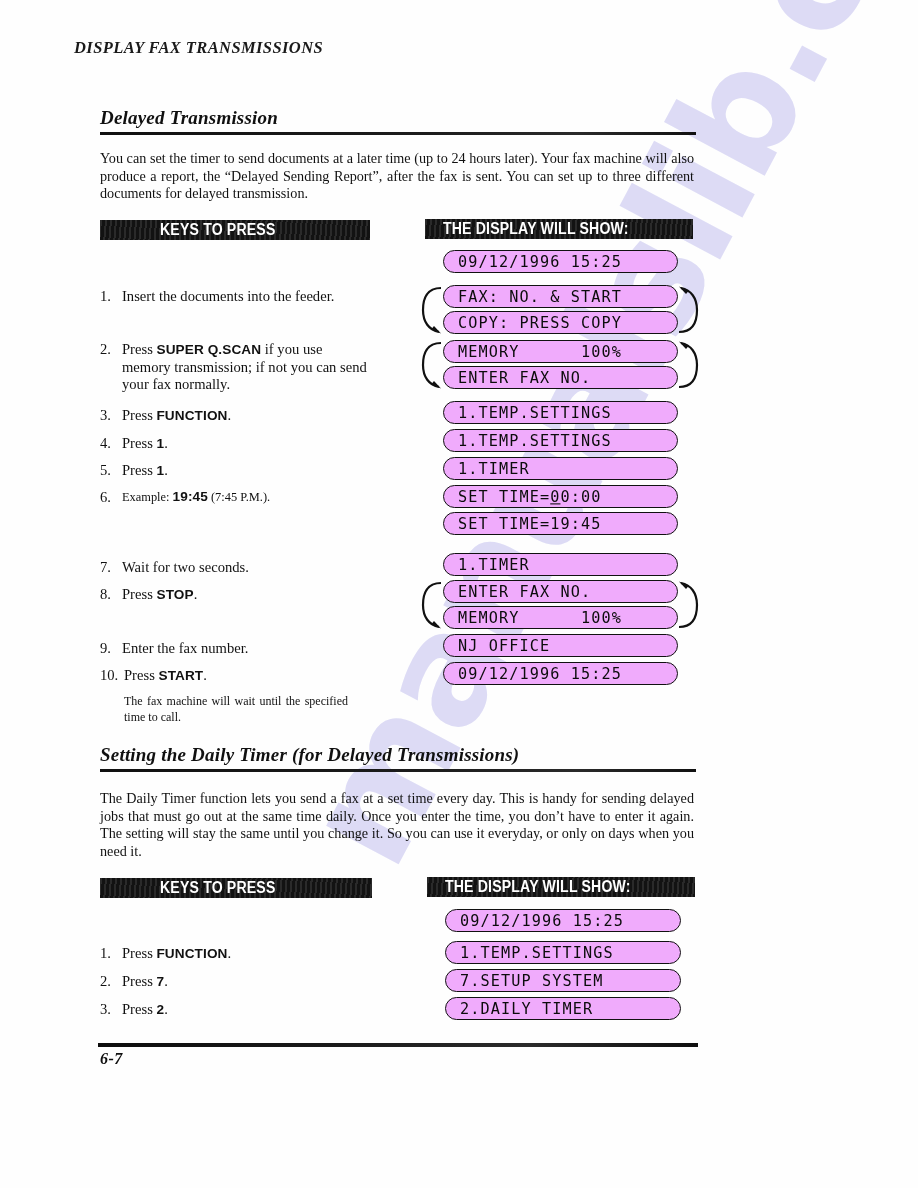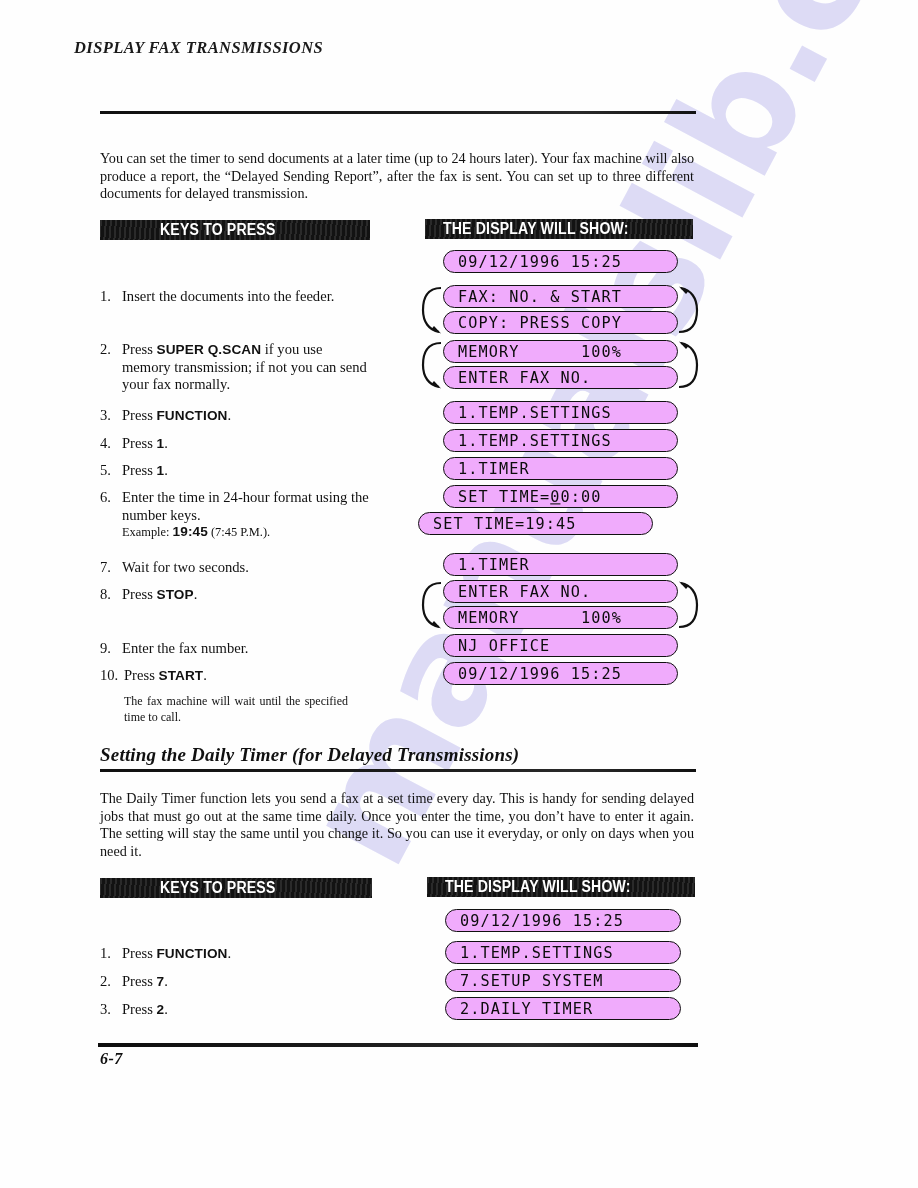--- a/index.html
+++ b/index.html
@@ -226,20 +226,21 @@
     <span class="wm-text wm-a">manualslib.com</span>
   </div>
 
   <div class="content">
 
     <div class="runhead">
       <span class="runhead-sub">DISPLAY FAX TRANSMISSIONS</span>
     </div>
 
     <div class="sec-head" style="top:108px;">
+      <div class="sec-head-title">Delayed Transmission</div>
       <div class="sec-head-rule"></div>
     </div>
 
     <div class="para" style="top:150px;">You can set the timer to send documents at a later time (up to 24 hours later). Your fax machine will also produce a report, the “Delayed Sending Report”, after the fax is sent. You can set up to three different documents for delayed transmission.</div>
 
     <div class="banner banner-keys" style="left:100px; top:220px; width:270px;">
       <span class="banner-label">KEYS TO PRESS</span>
     </div>
     <div class="banner banner-disp" style="left:425px; top:219px; width:268px;">
       <span class="banner-label">THE DISPLAY WILL SHOW:</span>
@@ -266,21 +267,21 @@
         <span class="step-body"><span>Press </span><span class="kb">1</span><span>.</span></span>
       </div>
 
       <div class="step" style="top:462px; left:0; width:260px;">
         <span class="step-num">5.</span>
         <span class="step-body"><span>Press </span><span class="kb">1</span><span>.</span></span>
       </div>
 
       <div class="step" style="top:489px; left:0; width:290px;">
         <span class="step-num">6.</span>
-        <span class="step-body"><span>Enter the time in 24-hour format using the number keys.</span><span class="sub"><span>Example: </span><span class="kb">19:45</span><span> (7:45 P.M.).</span></span></span>
+        <span class="step-body"><span class="sub"><span>Example: </span><span class="kb">19:45</span><span> (7:45 P.M.).</span></span></span>
       </div>
 
       <div class="step" style="top:559px; left:0; width:260px;">
         <span class="step-num">7.</span>
         <span class="step-body">Wait for two seconds.</span>
       </div>
 
       <div class="step" style="top:586px; left:0; width:260px;">
         <span class="step-num">8.</span>
         <span class="step-body"><span>Press </span><span class="kb">STOP</span><span>.</span></span>
@@ -317,21 +318,21 @@
     </div>
     <div class="lcd" style="left:443px; top:429px; width:235px;">
       <span class="lcd-text">1.TEMP.SETTINGS</span>
     </div>
     <div class="lcd" style="left:443px; top:457px; width:235px;">
       <span class="lcd-text">1.TIMER</span>
     </div>
     <div class="lcd" style="left:443px; top:485px; width:235px;">
       <span class="lcd-text"><span>SET TIME=</span><span class="cursor">0</span><span>0:00</span></span>
     </div>
-    <div class="lcd" style="left:418px; top:512px; width:235px;">
+    <div class="lcd" style="left:443px; top:512px; width:235px;">
       <span class="lcd-text">SET TIME=19:45</span>
     </div>
     <div class="lcd" style="left:443px; top:553px; width:235px;">
       <span class="lcd-text">1.TIMER</span>
     </div>
     <div class="lcd" style="left:443px; top:580px; width:235px;">
       <span class="lcd-text">ENTER FAX NO.</span>
     </div>
     <div class="lcd" style="left:443px; top:606px; width:235px;">
       <span class="lcd-text">MEMORY      100%</span>

